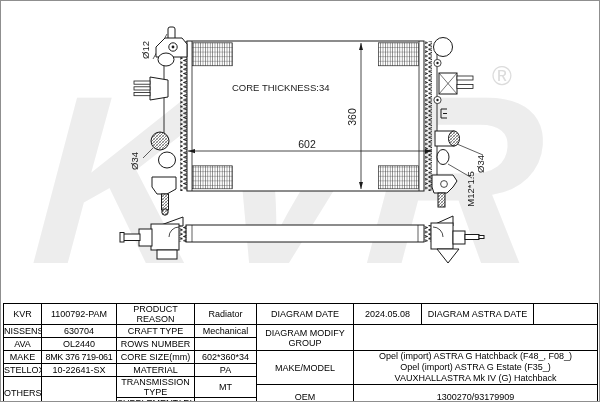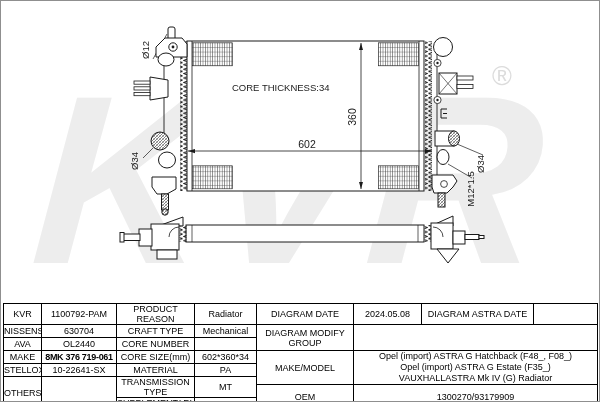--- a/index.html
+++ b/index.html
@@ -11,21 +11,21 @@
   .drawing { position:absolute; top:0; left:0; }
   .bottom-table {
     position:absolute; top:302px; left:2px;
     border-collapse:collapse; table-layout:fixed; width:594px;
     font-size:9px; color:#000;
   }
   .bottom-table td {
     border:1px solid #000; text-align:center; vertical-align:middle;
     padding:0; line-height:10px; overflow:hidden;
   }
-  .tight { letter-spacing:-0.3px;font-weight:bold; }
+  .tight { letter-spacing:-0.3px; }
   .mm-line { display:block; line-height:11px; }
   tr.h13 { height:13px; } tr.h8 { height:8px; }
   tr.h12 { height:12px; } tr.h11 { height:11px; }
 </style>
 </head>
 <body>
 
 <div class="page">
 
   <svg class="drawing" width="598" height="302" viewBox="0 0 598 302" xmlns="http://www.w3.org/2000/svg">
@@ -182,33 +182,33 @@
       <td>NISSENS</td>
       <td>630704</td>
       <td>CRAFT TYPE</td>
       <td>Mechanical</td>
       <td rowspan="2">DIAGRAM MODIFY GROUP</td>
       <td rowspan="2" colspan="3"></td>
     </tr>
     <tr class="h13">
       <td>AVA</td>
       <td>OL2440</td>
-      <td>CORE NUMBER</td>
+      <td>ROWS NUMBER</td>
       <td></td>
     </tr>
     <tr class="h13">
       <td>MAKE</td>
       <td class="tight">8MK 376 719-061</td>
       <td>CORE SIZE(mm)</td>
       <td>602*360*34</td>
       <td rowspan="3">MAKE/MODEL</td>
       <td rowspan="3" colspan="3">
         <span class="mm-line">Opel (import) ASTRA G Hatchback (F48_, F08_)</span>
         <span class="mm-line">Opel (import) ASTRA G Estate (F35_)</span>
-        <span class="mm-line">VAUXHALLASTRA Mk IV (G) Radiator</span>
+        <span class="mm-line">VAUXHALLASTRA Mk IV (G) Hatchback</span>
       </td>
     </tr>
     <tr class="h13">
       <td>STELLOX</td>
       <td>10-22641-SX</td>
       <td>MATERIAL</td>
       <td>PA</td>
     </tr>
     <tr class="h8">
       <td rowspan="3">OTHERS</td>

